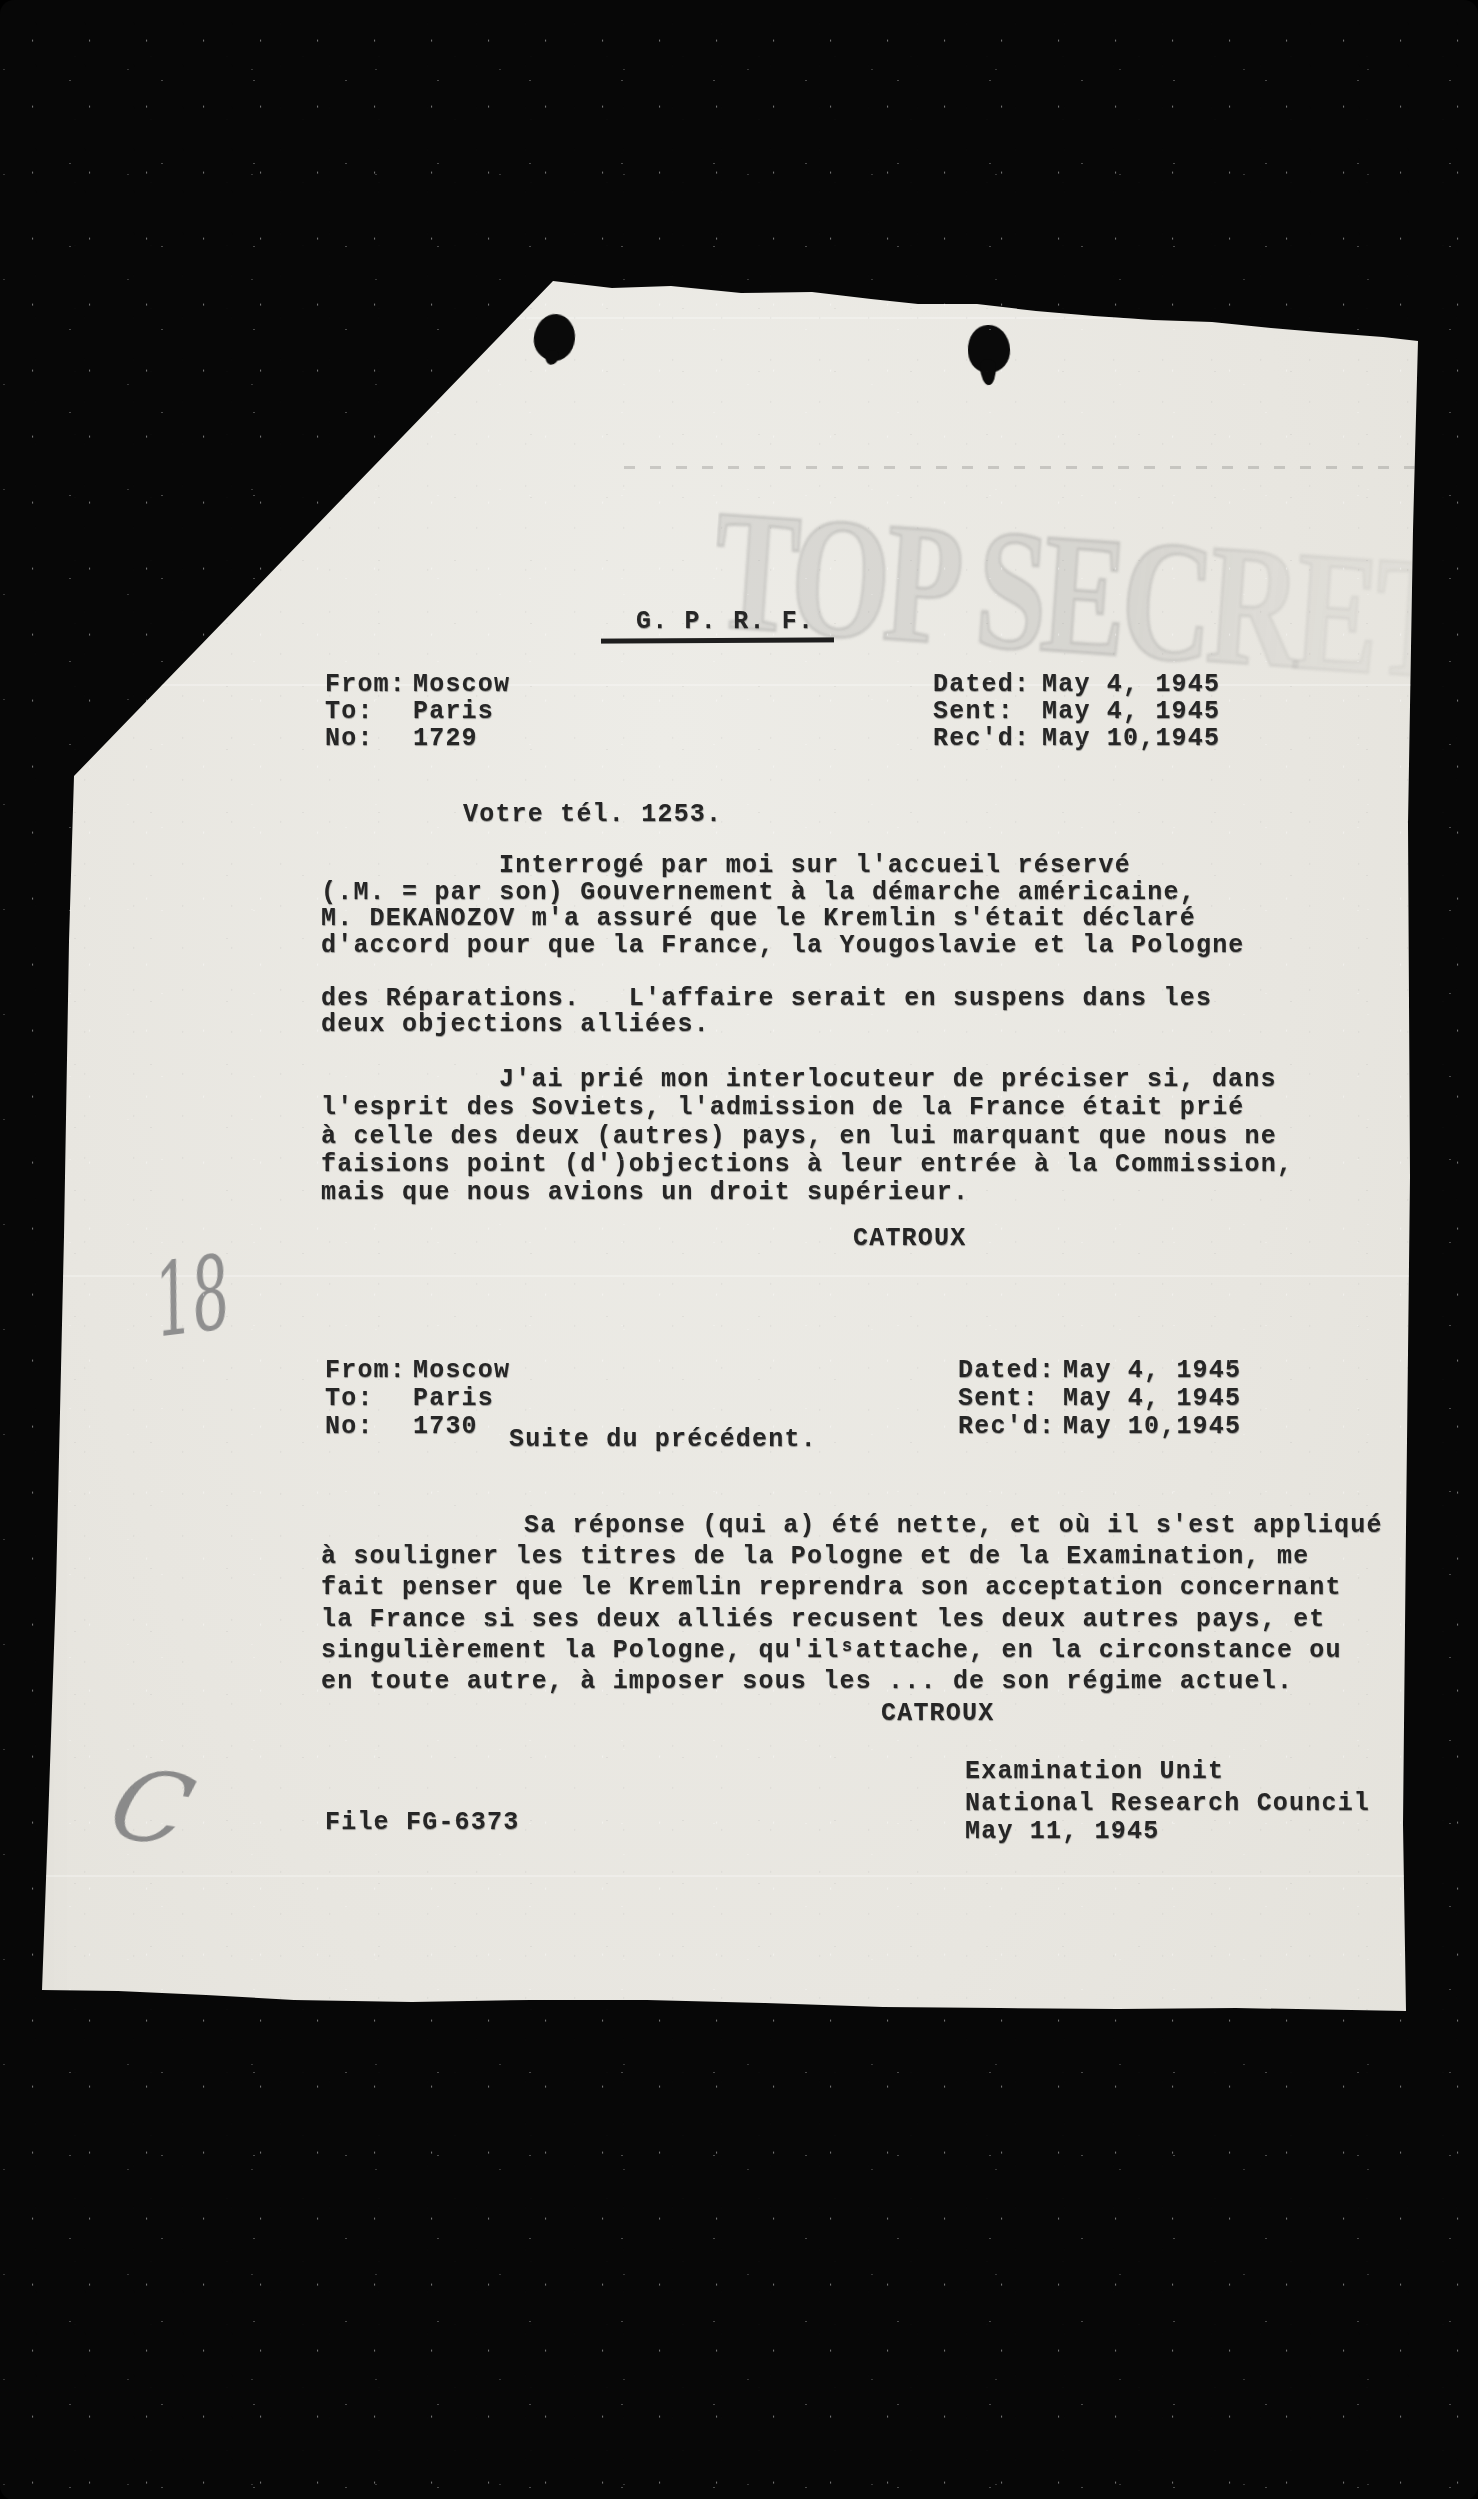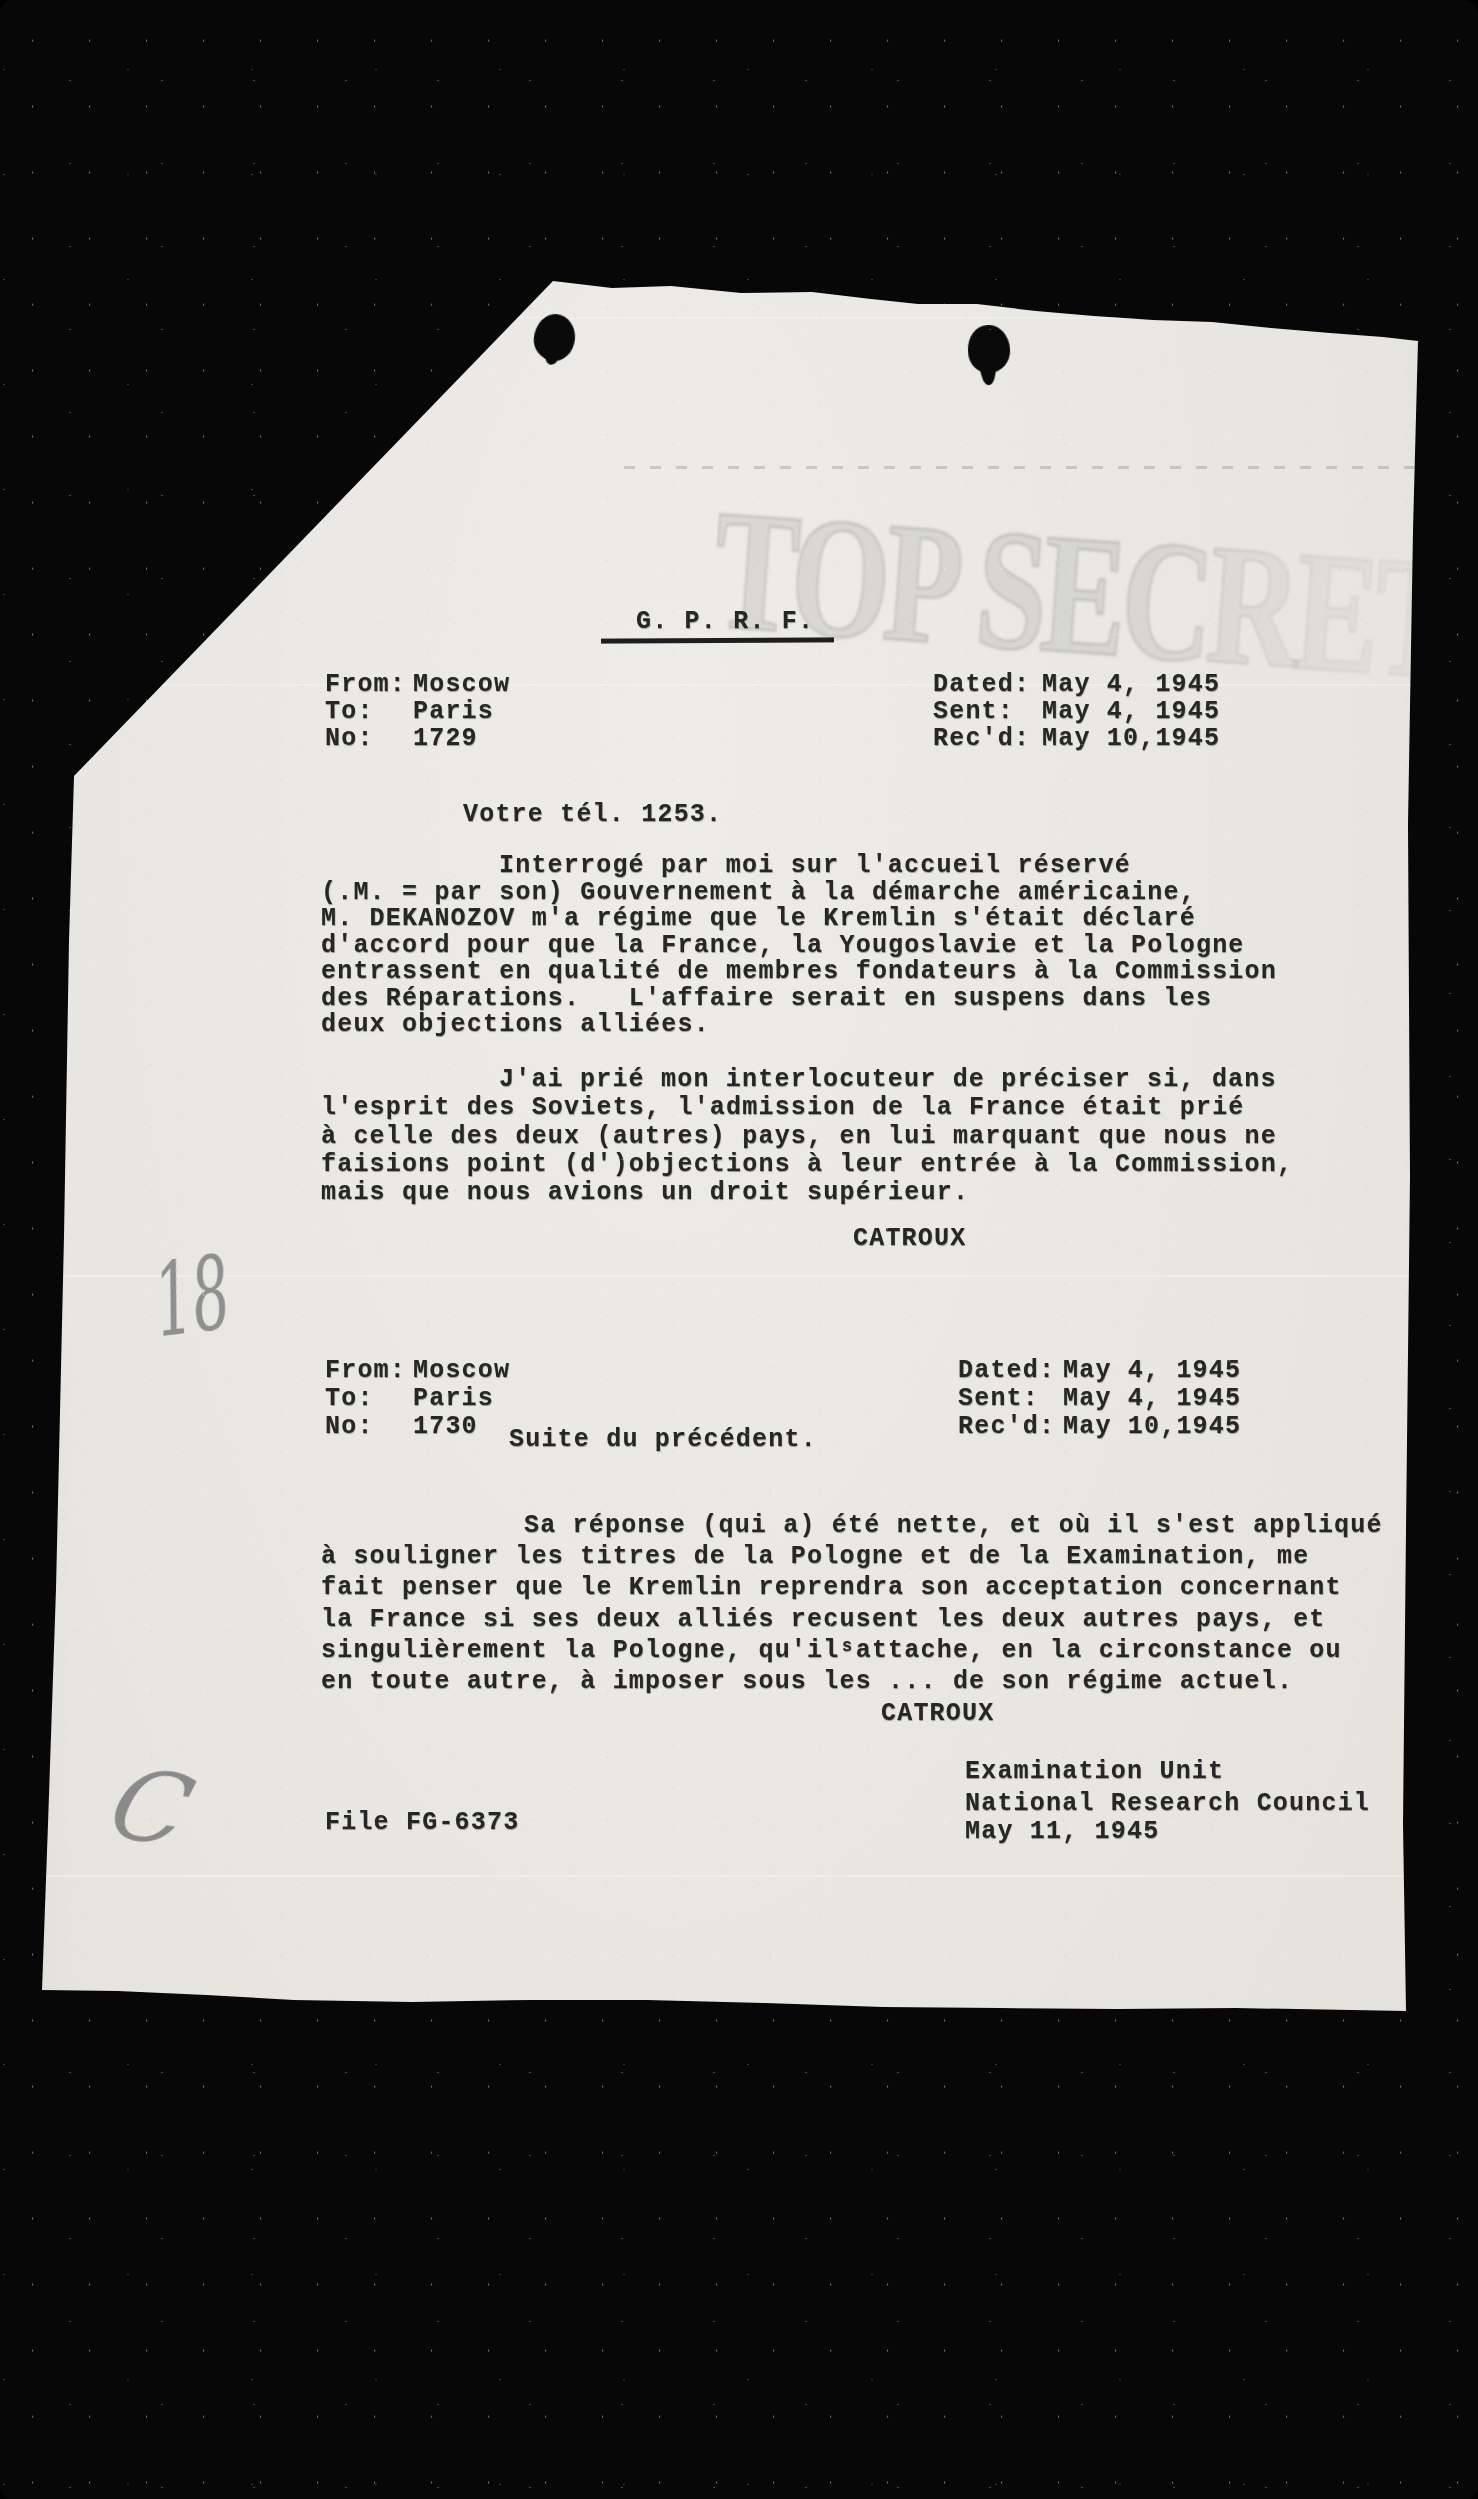--- a/index.html
+++ b/index.html
@@ -89,23 +89,22 @@
       <span class="line" style="left:1042px;top:670px">May 4, 1945</span>
       <span class="line" style="left:933px;top:697px">Sent:</span>
       <span class="line" style="left:1042px;top:697px">May 4, 1945</span>
       <span class="line" style="left:933px;top:724px">Rec'd:</span>
       <span class="line" style="left:1042px;top:724px">May 10,1945</span>
 
       <span class="line" style="left:463px;top:800px">Votre tél. 1253.</span>
 
       <span class="line" style="left:499px;top:851px">Interrogé par moi sur l'accueil réservé</span>
       <span class="line" style="left:321px;top:878px">(.M. = par son) Gouvernement à la démarche américaine,</span>
-      <span class="line" style="left:321px;top:904px">M. DEKANOZOV m'a régime que le Kremlin s'était déclaré</span>
+      <span class="line" style="left:321px;top:904px">M. DEKANOZOV m'a assuré que le Kremlin s'était déclaré</span>
       <span class="line" style="left:321px;top:931px">d'accord pour que la France, la Yougoslavie et la Pologne</span>
-      <span class="line" style="left:321px;top:957px">entrassent en qualité de membres fondateurs à la Commission</span>
       <span class="line" style="left:321px;top:984px">des Réparations.   L'affaire serait en suspens dans les</span>
       <span class="line" style="left:321px;top:1010px">deux objections alliées.</span>
 
       <span class="line" style="left:499px;top:1065px">J'ai prié mon interlocuteur de préciser si, dans</span>
       <span class="line" style="left:321px;top:1093px">l'esprit des Soviets, l'admission de la France était prié</span>
       <span class="line" style="left:321px;top:1122px">à celle des deux (autres) pays, en lui marquant que nous ne</span>
       <span class="line" style="left:321px;top:1150px">faisions point (d')objections à leur entrée à la Commission,</span>
       <span class="line" style="left:321px;top:1178px">mais que nous avions un droit supérieur.</span>
 
       <span class="line" style="left:853px;top:1224px">CATROUX</span>

